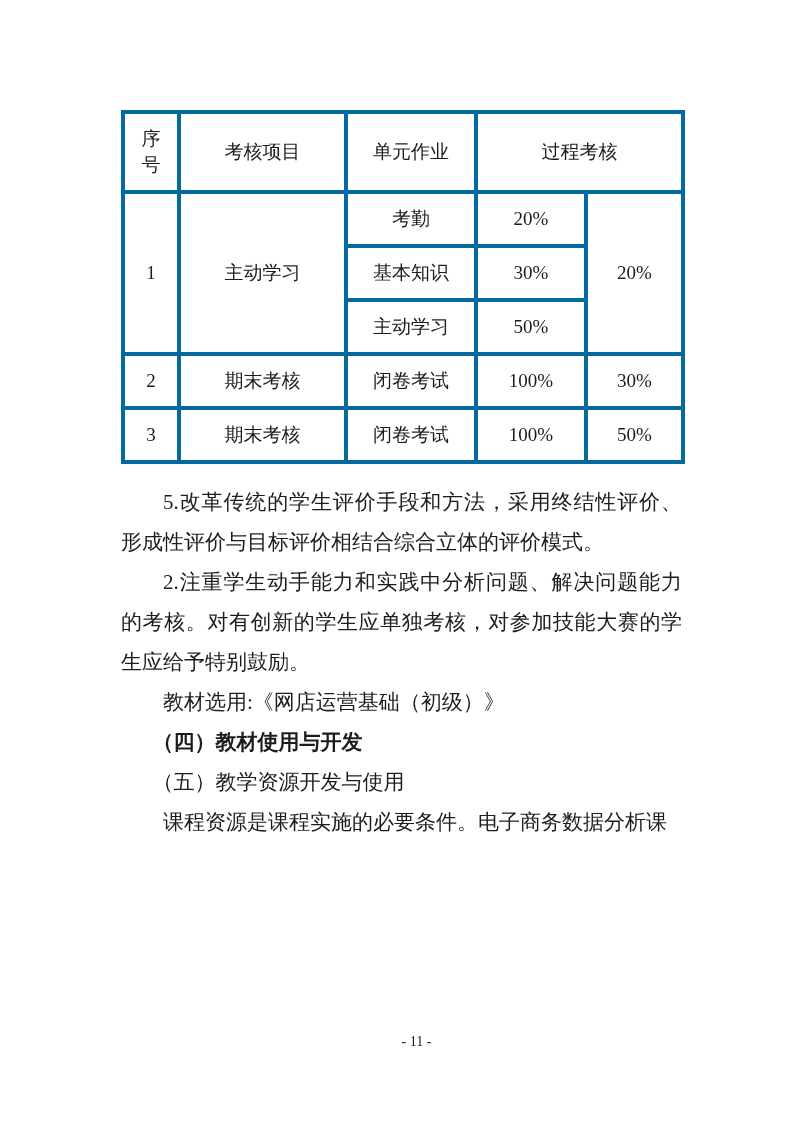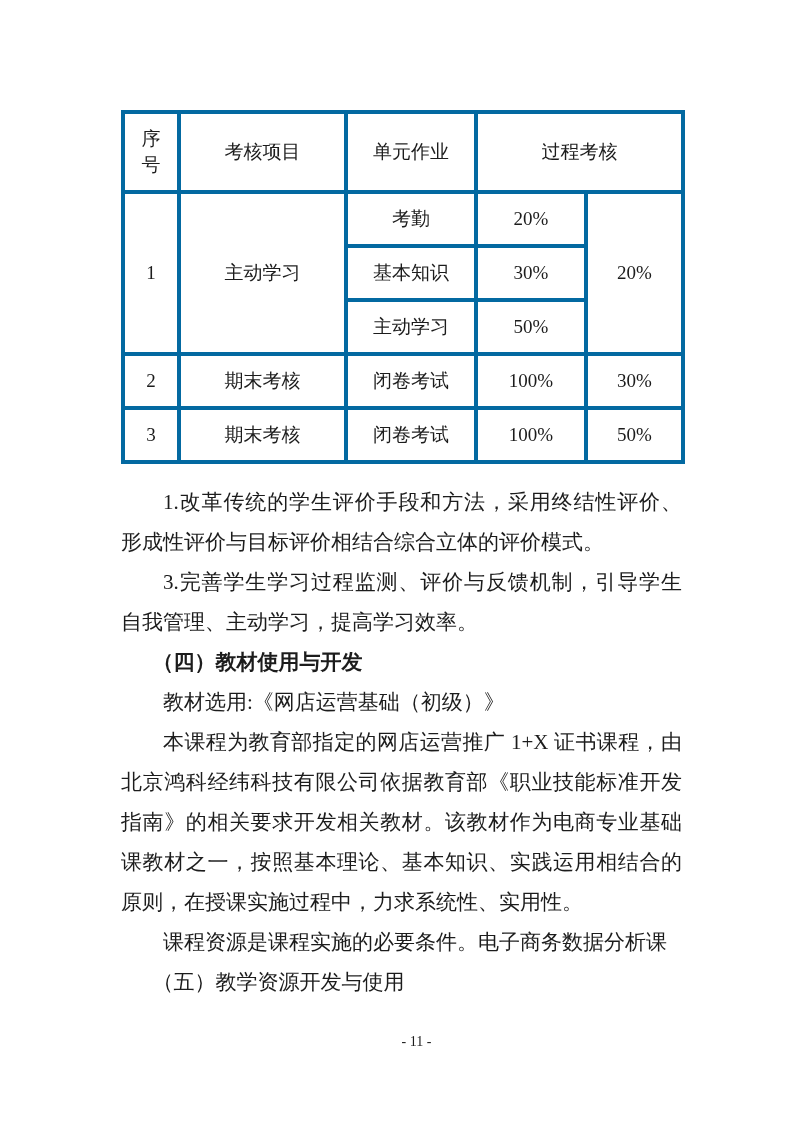--- a/index.html
+++ b/index.html
@@ -113,25 +113,24 @@
           <td>3</td>
           <td>期末考核</td>
           <td>闭卷考试</td>
           <td>100%</td>
           <td>50%</td>
         </tr>
       </tbody>
     </table>
 
     <div class="body-text">
-      <div class="para">1.改革传统的学生评价手段和方法，采用终结性评价、形成性评价与目标评价相结合综合立体的评价模式。</div>
-      <div class="para">3.完善学生学习过程监测、评价与反馈机制，引导学生自我管理、主动学习，提高学习效率。</div>
+      <div class="para">5.改革传统的学生评价手段和方法，采用终结性评价、形成性评价与目标评价相结合综合立体的评价模式。</div>
+      <div class="para">2.注重学生动手能力和实践中分析问题、解决问题能力的考核。对有创新的学生应单独考核，对参加技能大赛的学生应给予特别鼓励。</div>
+      <div class="para">教材选用:《网店运营基础（初级）》</div>
       <div class="para heading-bold">（四）教材使用与开发</div>
-      <div class="para">教材选用:《网店运营基础（初级）》</div>
-      <div class="para">本课程为教育部指定的网店运营推广 1+X 证书课程，由北京鸿科经纬科技有限公司依据教育部《职业技能标准开发指南》的相关要求开发相关教材。该教材作为电商专业基础课教材之一，按照基本理论、基本知识、实践运用相结合的原则，在授课实施过程中，力求系统性、实用性。</div>
+      <div class="para heading-plain">（五）教学资源开发与使用</div>
       <div class="para">课程资源是课程实施的必要条件。电子商务数据分析课</div>
-      <div class="para heading-plain">（五）教学资源开发与使用</div>
     </div>
 
   </div>
 
   <div class="page-number">- 11 -</div>
 </div>
 
 </body></html>

